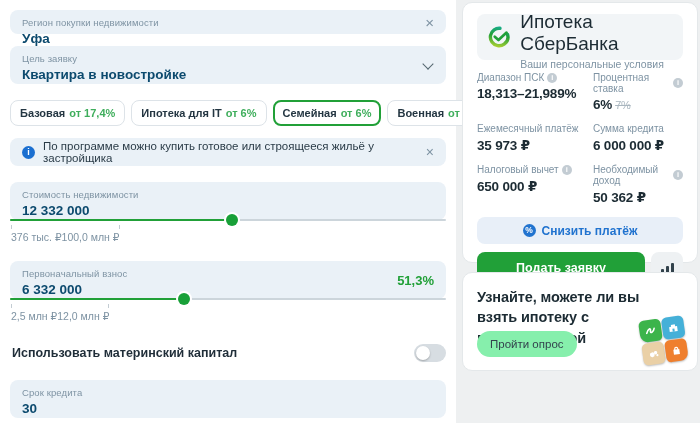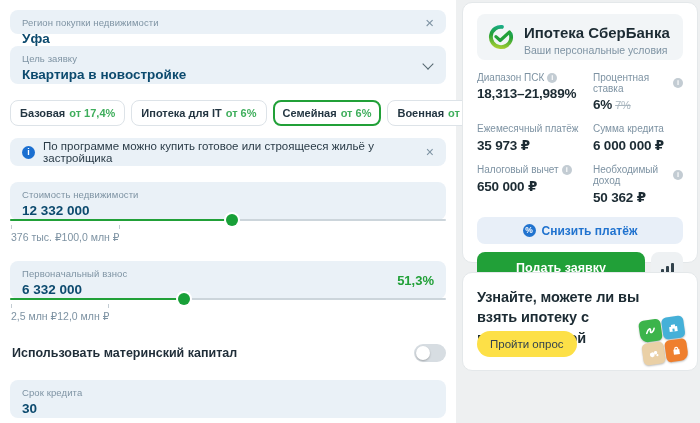--- a/index.html
+++ b/index.html
@@ -75,21 +75,21 @@
   .toggle-label{font-size:12.5px;font-weight:700;color:#1f2d38;}
   .switch{width:32px;height:18px;border-radius:10px;background:#d7dde2;position:relative;cursor:pointer;}
   .switch .knob{position:absolute;left:2px;top:2px;width:14px;height:14px;border-radius:50%;background:#fff;box-shadow:0 1px 2px rgba(0,0,0,.25);}
   
   .card{position:absolute;background:#fff;border:1px solid #e4e8ea;border-radius:10px;}
   .card-offer{left:462px;top:2px;width:236px;height:261px;padding:11px 14px;}
   .offer-head{
     display:flex;align-items:center;gap:9px;background:#f2f5f7;border-radius:8px;
     padding:8px 10px;height:46px;
   }
-  .offer-title{font-size:15px;font-weight:700;color:#1c2b33;margin-top:6px;}
+  .offer-title{font-size:19px;font-weight:400;color:#1c2b33;margin-top:6px;}
   .offer-sub{font-size:10.5px;color:#7e93a3;margin-top:3px;}
   .stats{display:grid;grid-template-columns:112px 1fr;column-gap:4px;row-gap:11px;margin-top:12px;}
   .slabel{font-size:10px;color:#7e93a3;display:flex;align-items:center;gap:3px;}
   .sval{font-size:13.5px;font-weight:700;color:#1c2b33;margin-top:3px;letter-spacing:-.2px;}
   .old{color:#a9b6bf;font-weight:400;font-size:11px;text-decoration:line-through;margin-left:3px;}
   .iinfo{
     width:10px;height:10px;border-radius:50%;background:#c3ccd3;color:#fff;
     font-size:7.5px;font-weight:700;text-align:center;line-height:10px;flex:0 0 10px;font-style:normal;
   }
   .reduce-btn{
@@ -106,21 +106,21 @@
   .chart-btn{
     width:32px;height:32px;background:#eef1f3;border:none;border-radius:8px;cursor:pointer;
     display:flex;align-items:flex-end;justify-content:center;gap:2px;padding-bottom:10px;
   }
   .bar{width:3px;background:#32424c;border-radius:1px;}
   .b1{height:5px;}.b2{height:8px;}.b3{height:11px;}
   
   .card-survey{left:462px;top:272px;width:236px;height:99px;padding:14px 14px;}
   .survey-title{font-size:14.5px;font-weight:700;color:#1c2b33;line-height:1.4;letter-spacing:-.1px;}
   .survey-btn{
-    position:absolute;left:14px;bottom:13px;background:#fde047;border:none;border-radius:15px;
+    position:absolute;left:14px;bottom:13px;background:#86efac;border:none;border-radius:15px;
     padding:7px 13px;font-size:11.5px;color:#33424d;cursor:pointer;font-family:inherit;
   }
   .puzzle{position:absolute;right:10px;bottom:6px;width:46px;height:46px;transform:rotate(-8deg);
     display:grid;grid-template-columns:22px 22px;grid-template-rows:22px 22px;gap:1px;}
   .pz{border-radius:5px;display:flex;align-items:center;justify-content:center;box-shadow:0 1px 2px rgba(0,0,0,.25);}
   .pz-green{background:#3cb44b;border-bottom-left-radius:8px;}
   .pz-blue{background:#45b0d8;}
   .pz-beige{background:#ead0a6;}
   .pz-orange{background:#ef7f2e;border-bottom-right-radius:8px;}
 </style>

